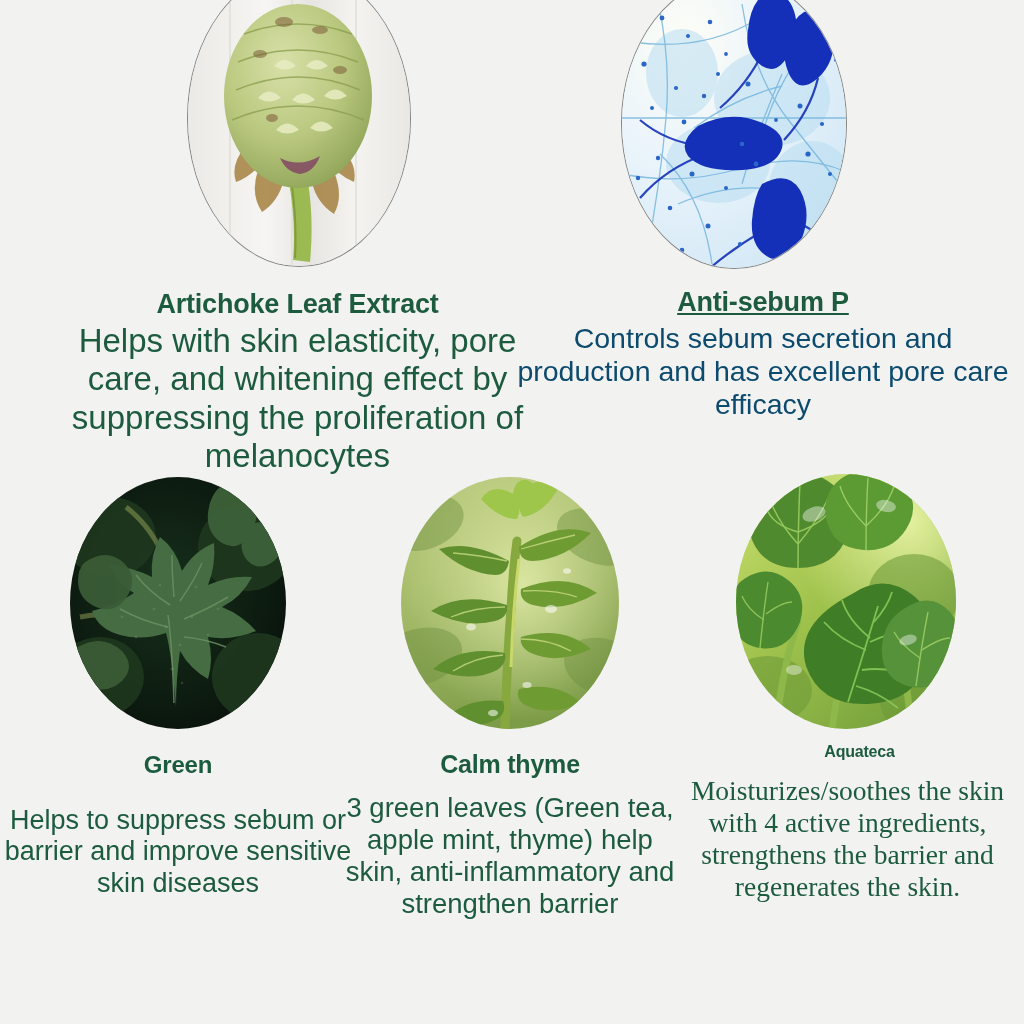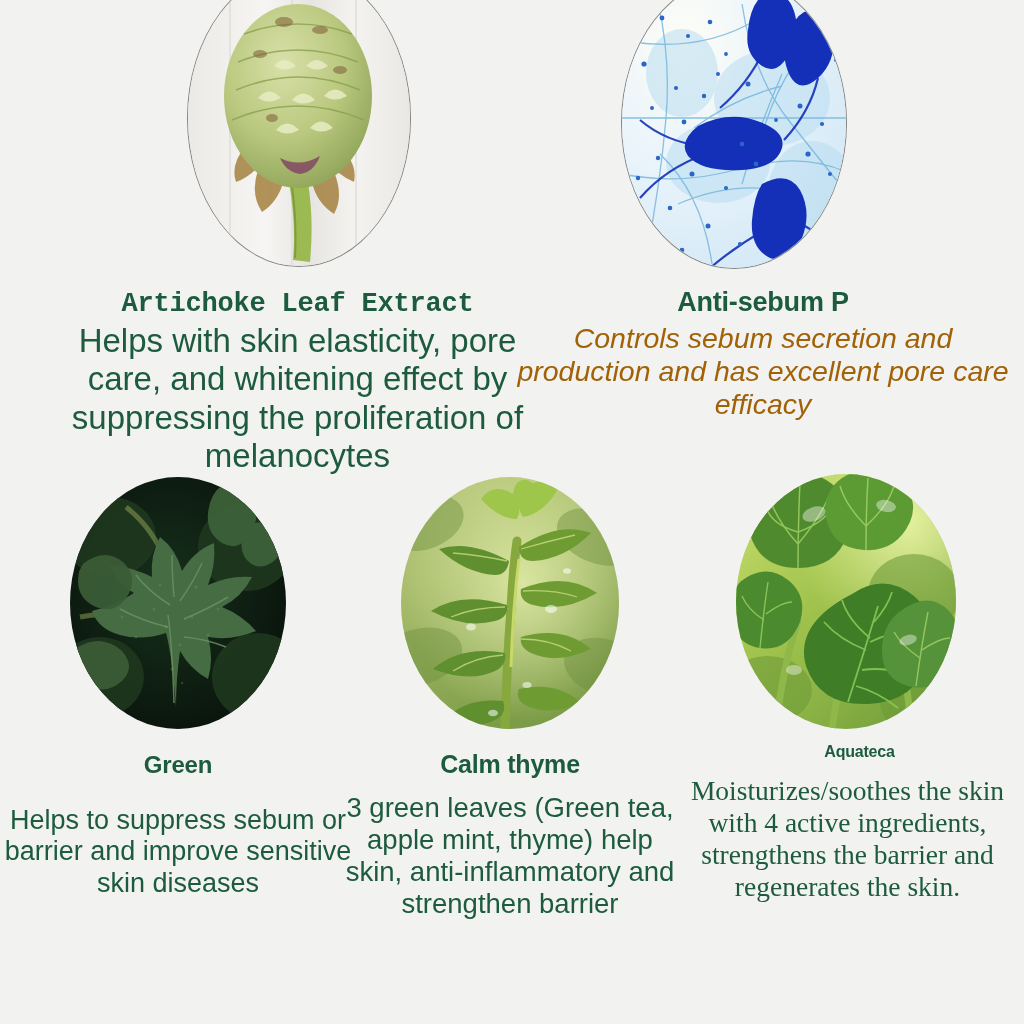--- a/index.html
+++ b/index.html
@@ -53,21 +53,21 @@
   .card-desc {
     color: #1d5b3f;
     line-height: 1.16;
     font-weight: 500;
   }
 
   
   
   #card-artichoke { left: 40px;  top: 0px;   width: 515px; }
   #photo-artichoke { left: 148px; top: -30px; width: 222px; height: 296px; }
-  #card-artichoke .card-title { position: absolute; left: 0; top: 290px; width: 100%; font-size: 27px; font-family: Liberation Mono, monospace; }
+  #card-artichoke .card-title { position: absolute; left: 0; top: 290px; width: 100%; font-size: 27px; }
   #card-artichoke .card-desc  { position: absolute; left: 0; top: 322px; width: 100%; font-size: 33px; }
 
   
   #card-antisebum { left: 508px; top: 0px;   width: 510px; }
   #photo-antisebum { left: 114px; top: -22px; width: 224px; height: 290px; }
   #card-antisebum .card-title { position: absolute; left: 0; top: 288px; width: 100%; font-size: 27px; }
   #card-antisebum .card-desc  { position: absolute; left: 0; top: 322px; width: 100%; font-size: 28.5px; }
 
   
   #card-diarte { left: 0px;   top: 470px; width: 356px; }
@@ -238,22 +238,22 @@
             <circle cx="164" cy="278" r="2"></circle>
               <circle cx="60" cy="272" r="2.3"></circle>
             <circle cx="150" cy="20" r="2"></circle>
               <circle cx="16" cy="200" r="2.2"></circle>
             <circle cx="214" cy="82" r="2.1"></circle>
               <circle cx="96" cy="96" r="2"></circle>
           </g>
         </svg>
       </div>
     </div>
-    <div class="card-title" style="color: rgb(29, 91, 63);">Anti-sebum P</div>
-    <div class="card-desc" style="color: #a16207; font-style: italic;">Controls sebum secretion and production and has excellent pore care efficacy</div>
+    <div class="card-title" style="color: rgb(29, 91, 63); text-decoration: underline;">Anti-sebum P</div>
+    <div class="card-desc" style="color: #0c4a6e;">Controls sebum secretion and production and has excellent pore care efficacy</div>
   </div>
 
   <div class="card" id="card-diarte">
     <div class="photo noring" id="photo-diarte">
       <div class="photo-inner">
         <svg class="art" viewBox="0 0 216 252" preserveAspectRatio="xMidYMid slice">
           <defs>
             <radialGradient id="darkbg" cx="45%" cy="45%" r="75%">
               <stop offset="0%" stop-color="#17301c"></stop>
               <stop offset="100%" stop-color="#060d08"></stop>

